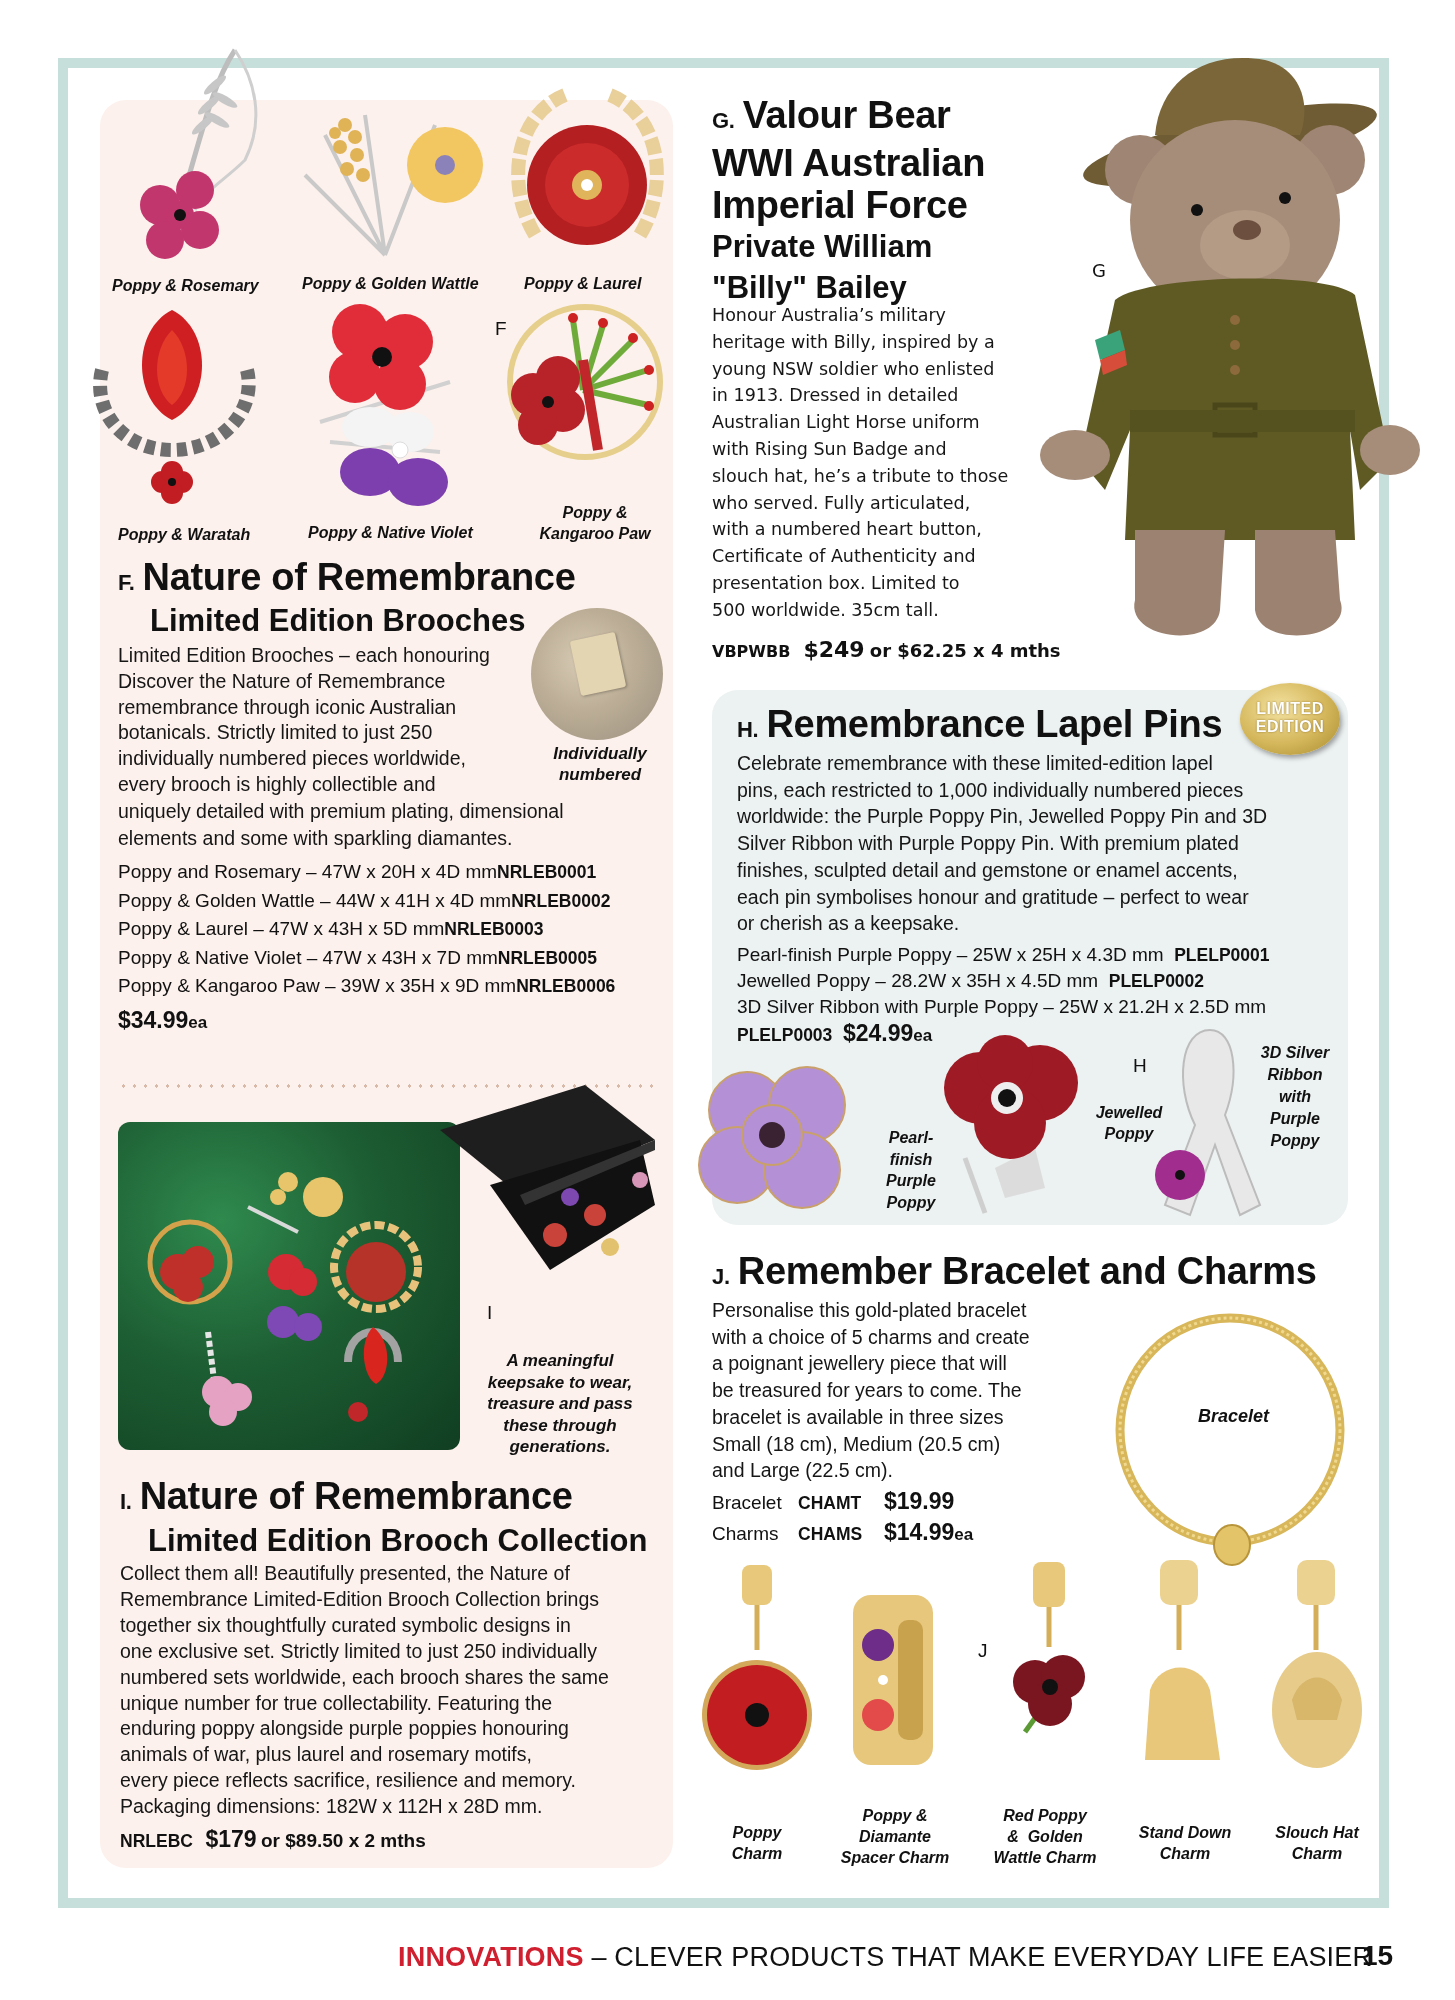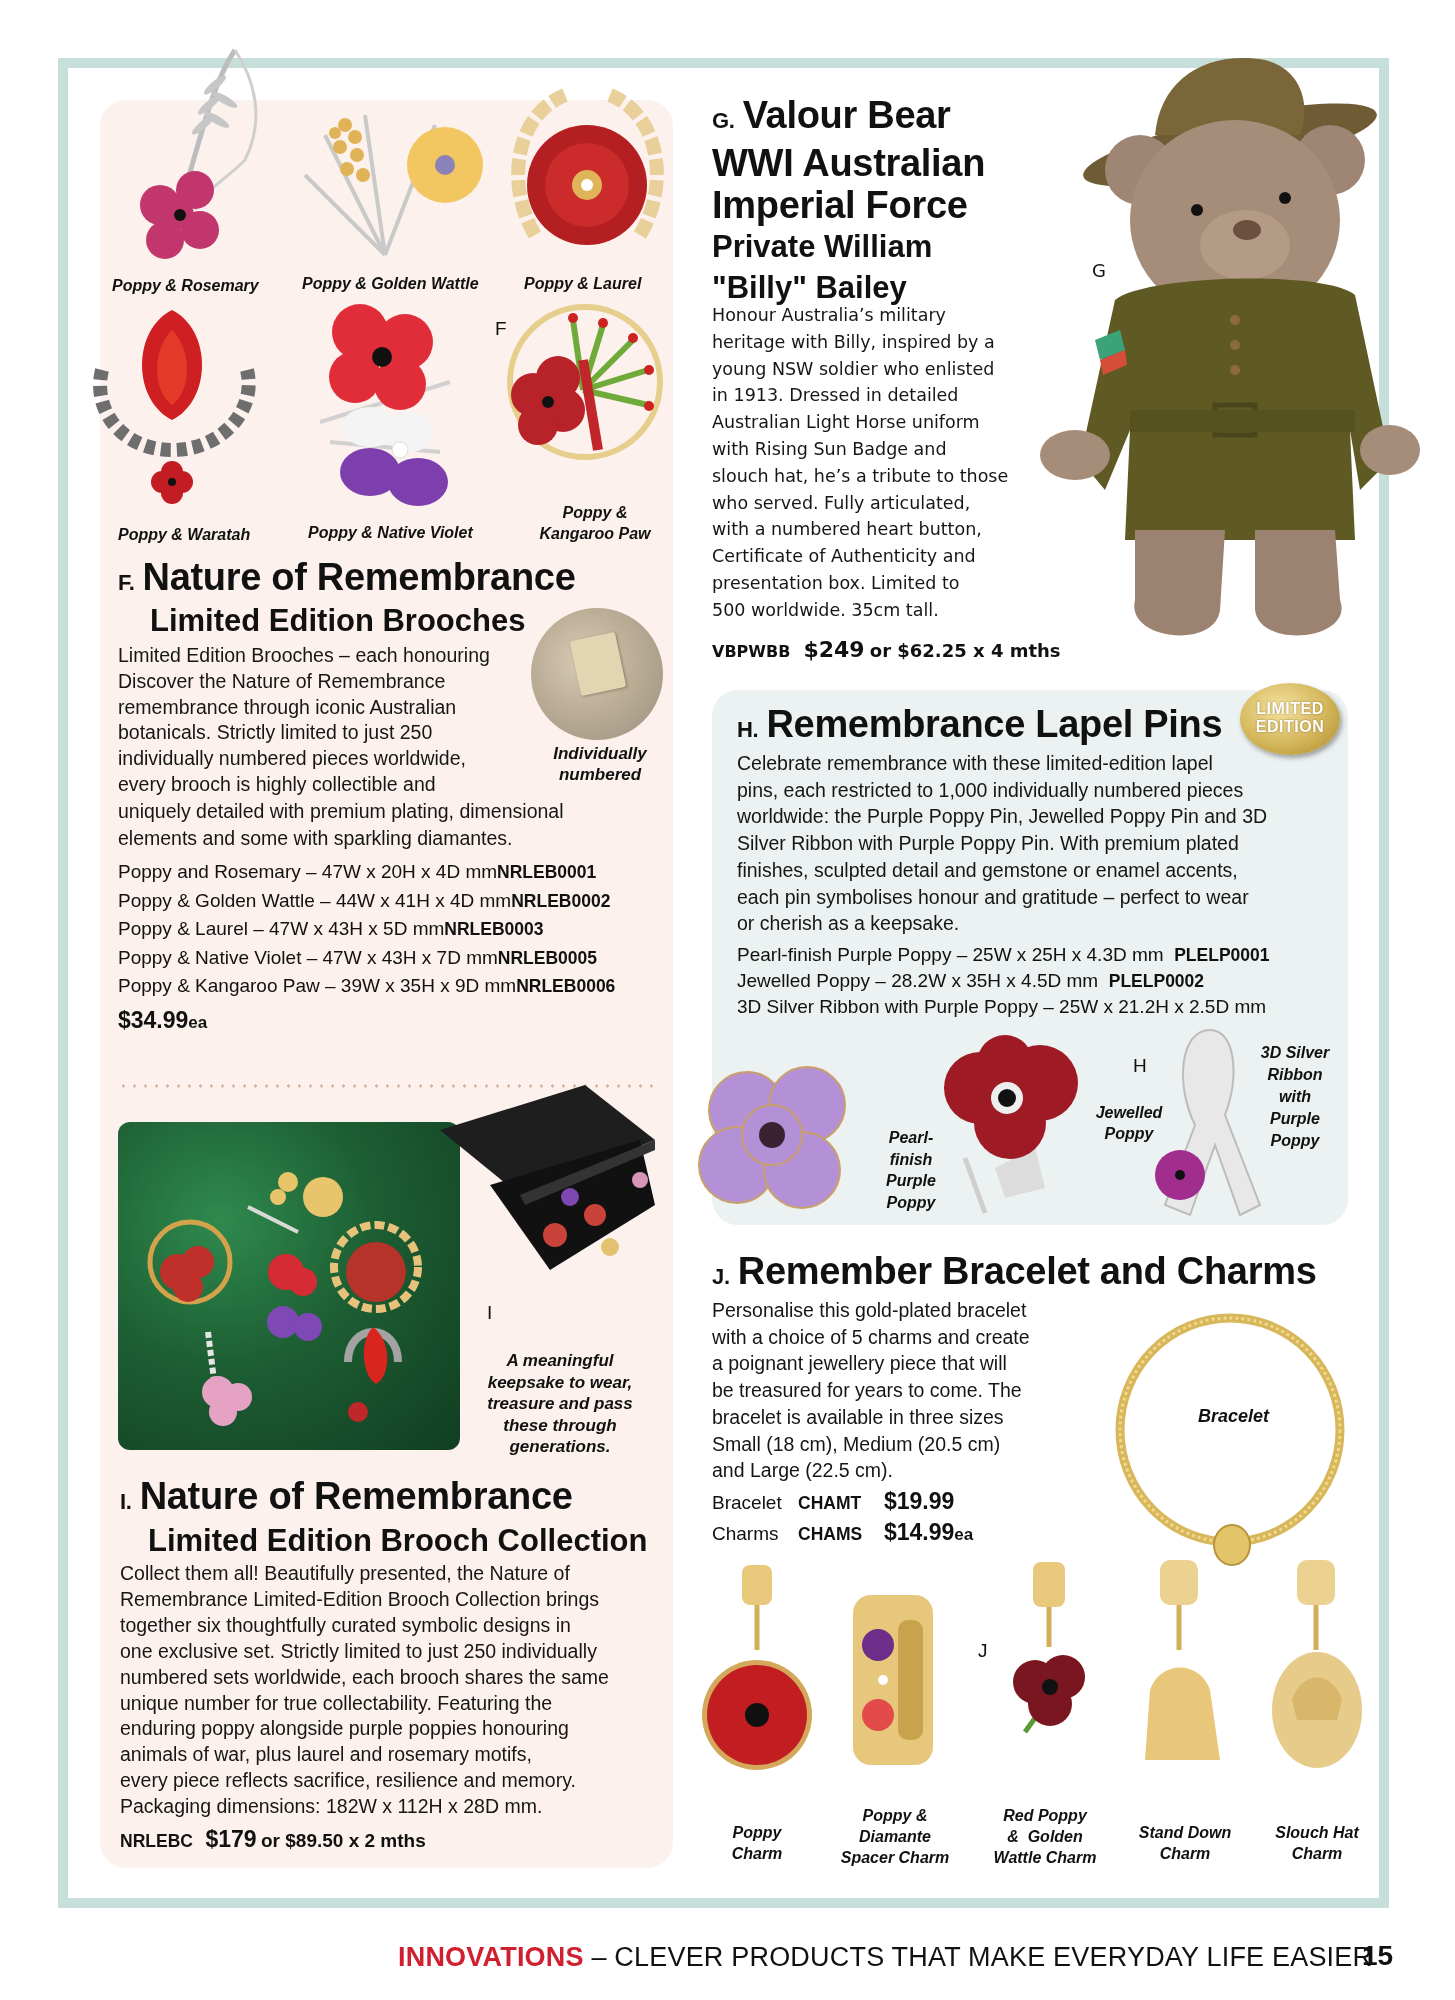--- a/index.html
+++ b/index.html
@@ -364,20 +364,21 @@
   <div>worldwide: the Purple Poppy Pin, Jewelled Poppy Pin and 3D</div>
   <div>Silver Ribbon with Purple Poppy Pin. With premium plated</div>
   <div>finishes, sculpted detail and gemstone or enamel accents,</div>
   <div>each pin symbolises honour and gratitude – perfect to wear</div>
   <div>or cherish as a keepsake.</div>
 </div>
 <div class="abs" style="left:737px;top:942px;width:620px;font-size:19px;line-height:26px">
   <div><span>Pearl-finish Purple Poppy – 25W x 25H x 4.3D mm</span>&nbsp;&nbsp;<span class="code">PLELP0001</span></div>
   <div><span>Jewelled Poppy – 28.2W x 35H x 4.5D mm</span>&nbsp;&nbsp;<span class="code">PLELP0002</span></div>
   <div><span>3D Silver Ribbon with Purple Poppy – 25W x 21.2H x 2.5D mm</span></div>
+  <div><span class="code">PLELP0003</span>&nbsp;&nbsp;<span class="price">$24.99</span><span class="ea">ea</span></div>
 </div>
 
 <svg class="img" style="left:692px;top:1055px" width="180" height="160" viewBox="0 0 180 160">
   <g fill="#b491d6" stroke="#c9a06a" stroke-width="2">
       <circle cx="55" cy="55" r="38"></circle>
       <circle cx="115" cy="50" r="38"></circle>
       <circle cx="45" cy="110" r="38"></circle>
       <circle cx="110" cy="115" r="38"></circle>
       <circle cx="80" cy="80" r="30"></circle>
     </g>

